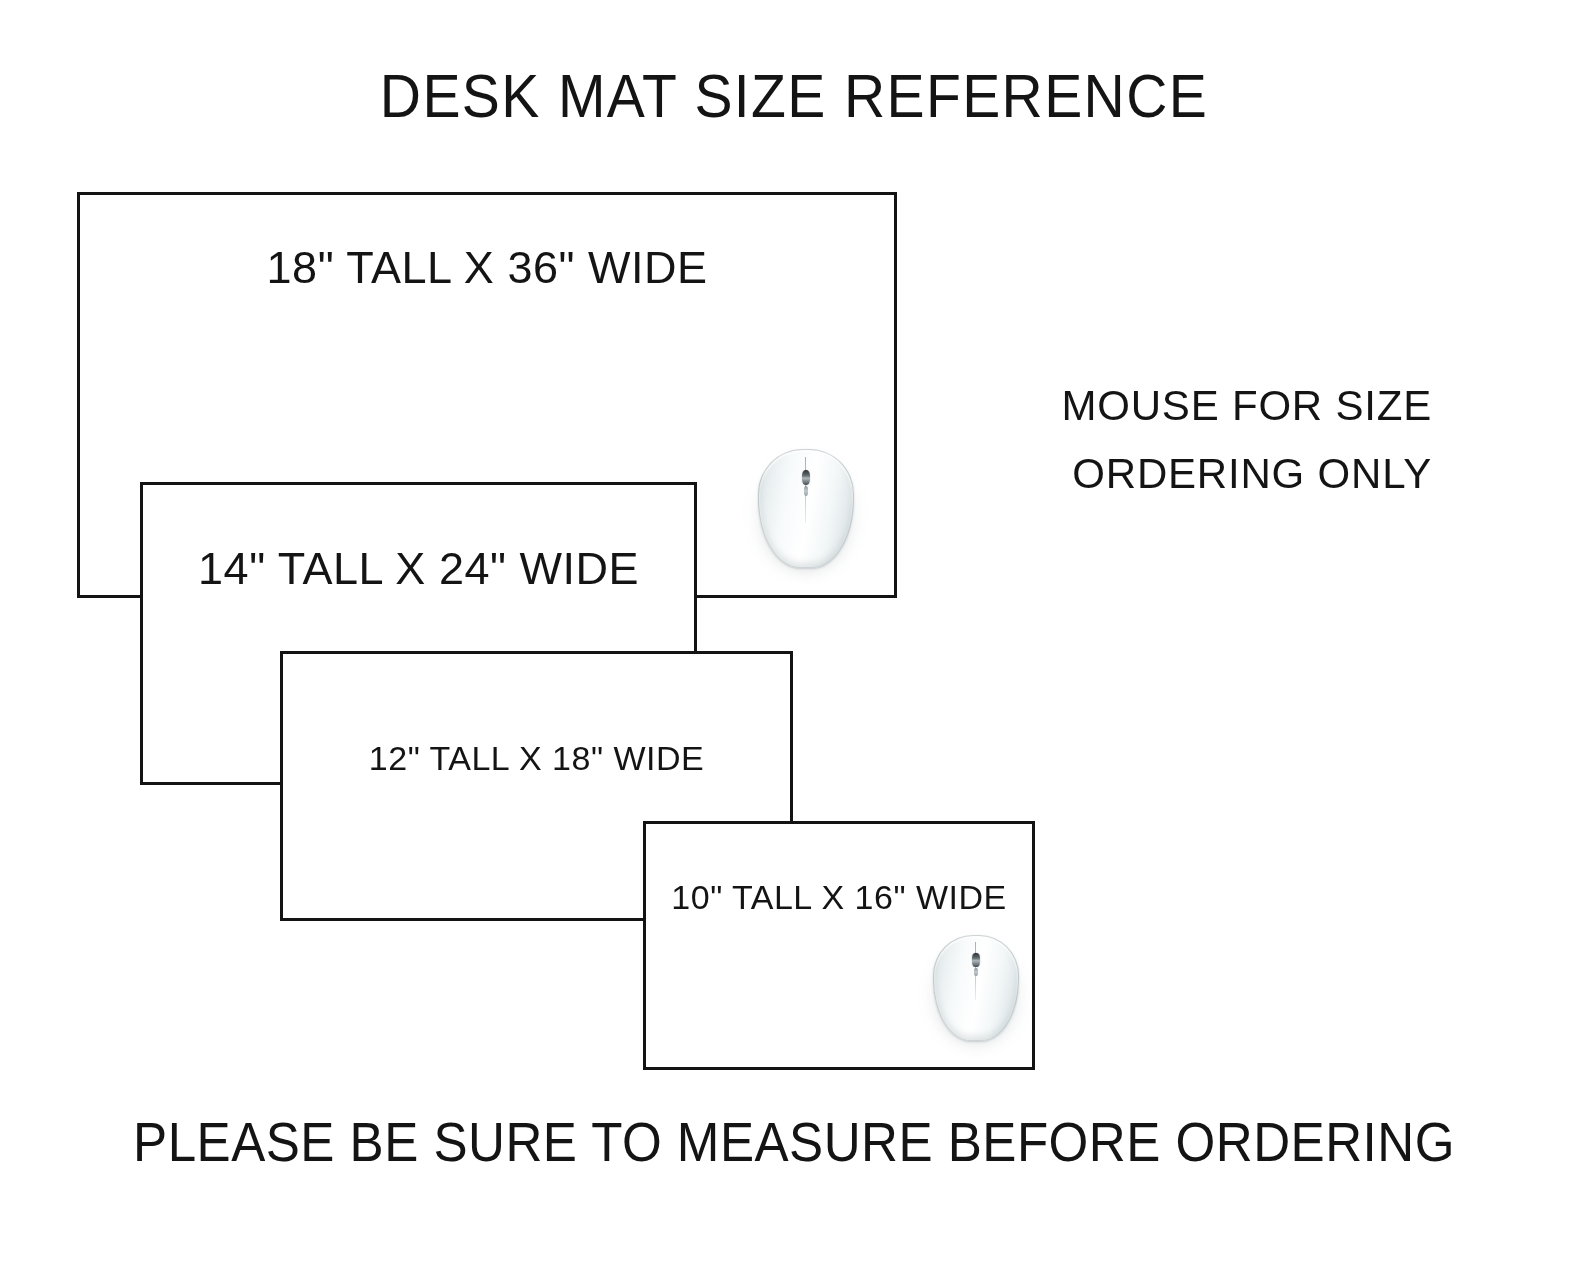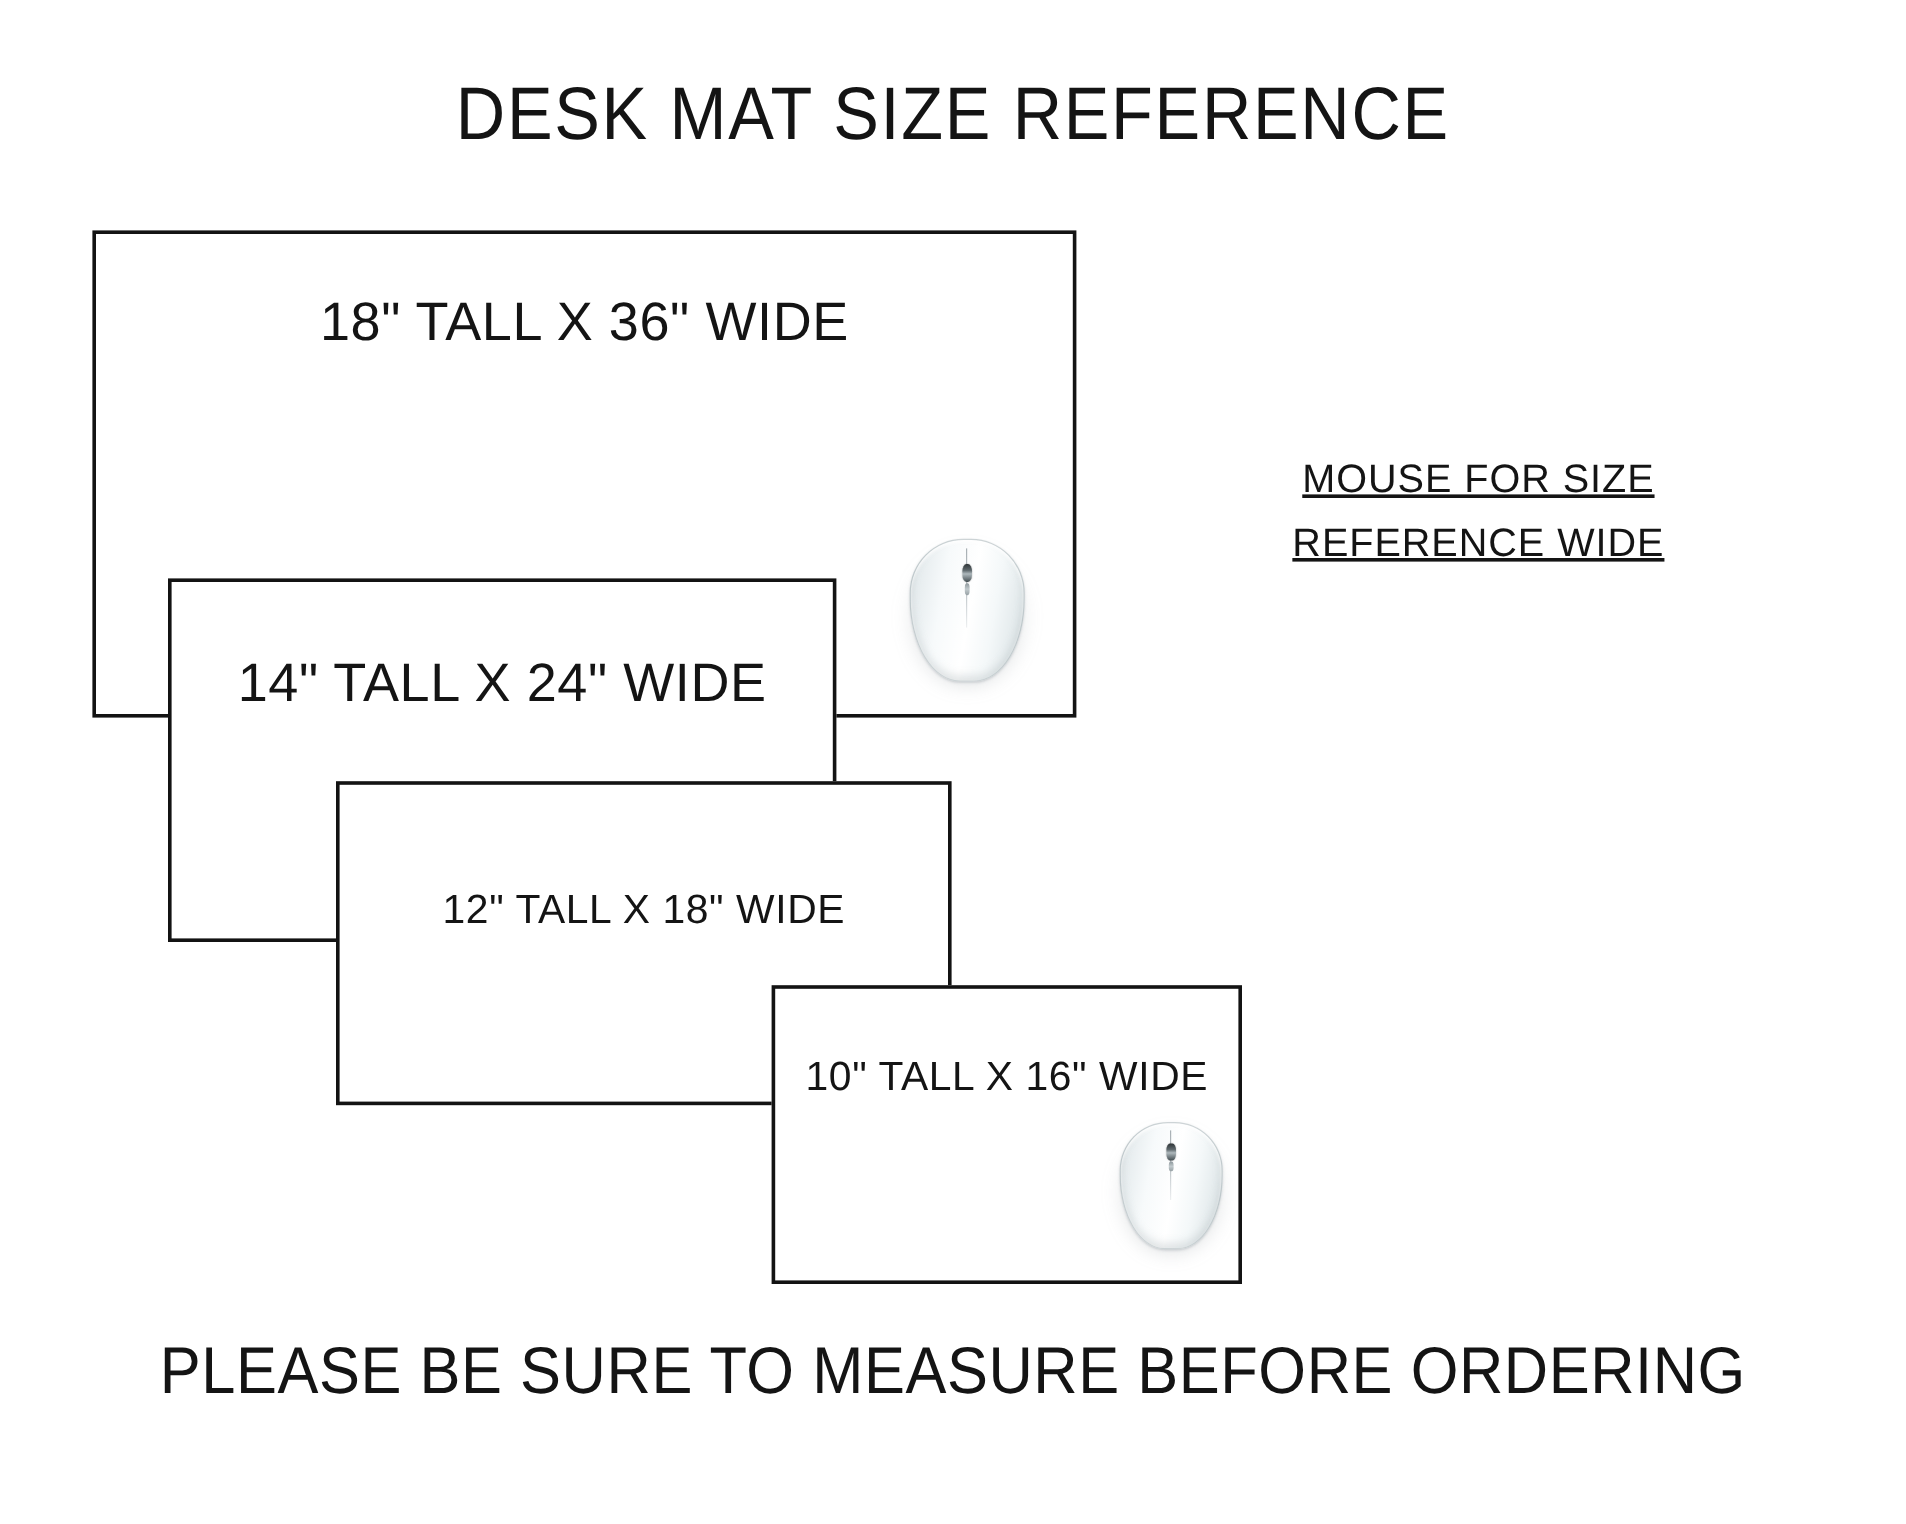--- a/index.html
+++ b/index.html
@@ -49,27 +49,26 @@
     transform-origin: center top;
     color: #141414;
   }
 
   
   #mouse-caption {
     position: absolute;
     left: 1032px;
     top: 372px;
     width: 400px;
-    text-align: center;
-    font-size: 33px;
+    text-align: right;
+    font-size: 42px;
     font-weight: 300;
     letter-spacing: 0.8px;
     line-height: 1.62;
     color: #141414;
-    text-decoration: underline;
   }
   #mouse-caption div { white-space: nowrap; }
 
   
   .mat {
     position: absolute;
     box-sizing: border-box;
     background: #ffffff;
     border: 3px solid #131313;
   }
@@ -207,16 +206,16 @@
   <div class="mouse-shadow"></div>
   <div class="mouse-body">
     <div class="mouse-seam"></div>
     <div class="mouse-wheel"></div>
     <div class="mouse-wheel-slot"></div>
   </div>
 </div>
 
 <div id="mouse-caption">
   <div>MOUSE FOR SIZE</div>
-  <div>REFERENCE WIDE</div>
+  <div>ORDERING ONLY</div>
 </div>
 
 <div id="footer-note">PLEASE BE SURE TO MEASURE BEFORE ORDERING</div>
 
 </body></html>

